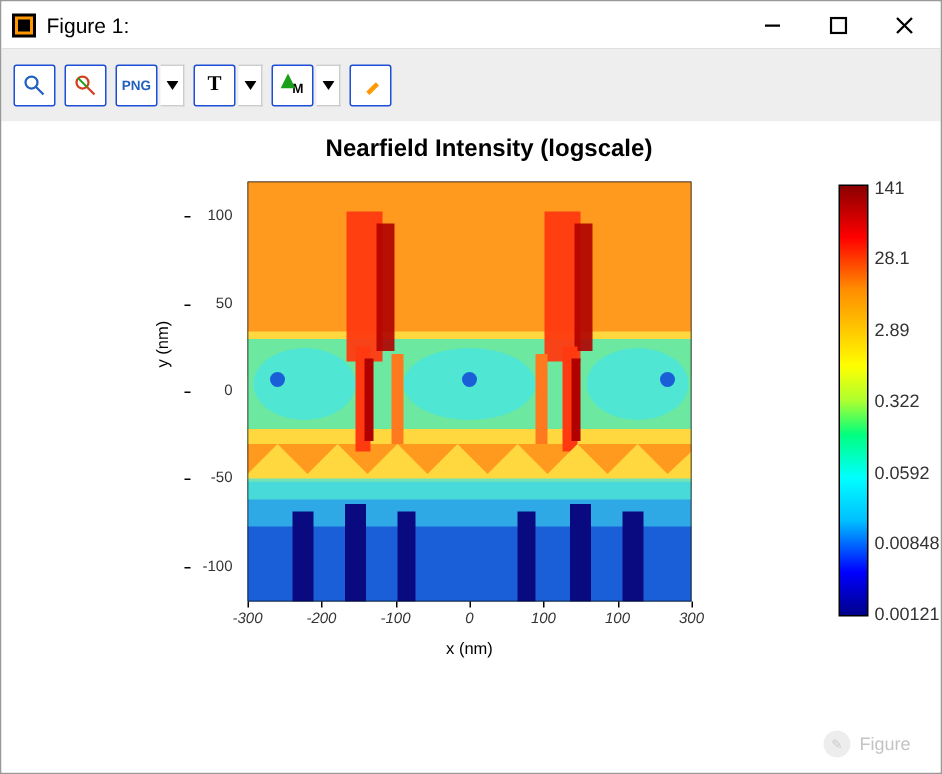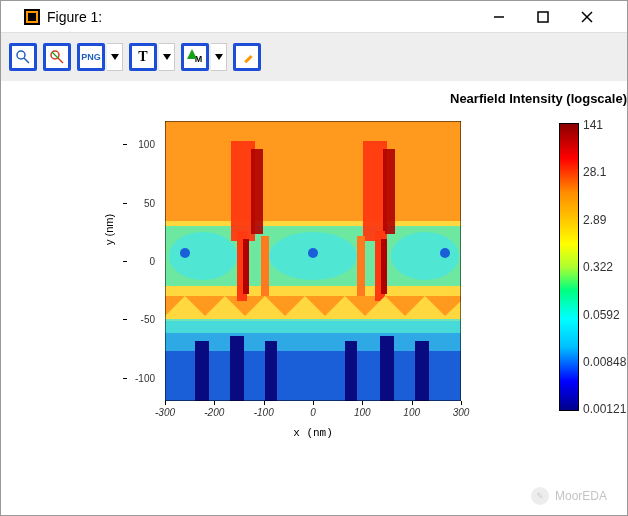--- a/index.html
+++ b/index.html
@@ -1,39 +1,39 @@
 <!DOCTYPE html>
 <html><head>
 <meta charset="utf-8">
 <style>
   * { box-sizing: border-box; margin: 0; padding: 0; }
   body { font-family: Arial, sans-serif; background: #f0f0f0; width: 628px; height: 516px; overflow: hidden; }
   .window { width: 628px; height: 516px; background: #fff; border: 1px solid #999; display: flex; flex-direction: column; }
-  .titlebar { height: 32px; background: #fff; display: flex; align-items: center; padding: 0 16px; border-bottom: 1px solid #e0e0e0; }
+  .titlebar { height: 32px; background: #fff; display: flex; align-items: center; padding: 0 0; border-bottom: 1px solid #e0e0e0; }
   .app-icon { width: 18px; height: 18px; margin: 0 6px; }
   .title-text { flex: 1; font-size: 14px; color: #000; }
   .win-buttons { display: flex; gap: 20px; padding-right: 12px; }
   .win-btn { width: 24px; height: 24px; display: flex; align-items: center; justify-content: center; font-size: 14px; color: #000; }
   .toolbar { height: 48px; background: #eeeeee; display: flex; align-items: center; padding: 0 8px; gap: 6px; }
   .tool-group { display: flex; align-items: center; gap: 2px; }
-  .tool-btn { width: 28px; height: 28px; background: #fff; border: 3px solid #1d4ed8; border-radius: 2px; display: flex; align-items: center; justify-content: center; font-size: 11px; font-weight: bold; }
+  .tool-btn { width: 28px; height: 28px; background: #fff; border: 1px solid #1d4ed8; border-radius: 2px; display: flex; align-items: center; justify-content: center; font-size: 11px; font-weight: bold; }
   .tool-dd { width: 16px; height: 28px; background: #fff; border: 1px solid #ccc; border-left: none; display: flex; align-items: center; justify-content: center; }
   .tool-dd svg { width: 8px; height: 6px; }
   .figure-area { flex: 1; position: relative; background: #fff; }
-  .figure-title { position: absolute; top: 10px; left: 0; right: 0; text-align: right; font-size: 13px; font-weight: bold; color: #000; padding-left: 24px; }
+  .figure-title { position: absolute; top: 10px; left: 0; right: 0; text-align: center; font-size: 16px; font-weight: bold; color: #000; padding-left: 24px; }
   .axes { position: absolute; left: 164px; top: 40px; width: 296px; height: 268px; }
   .plot { position: absolute; left: 0; top: 0; width: 296px; height: 280px; }
   .y-ticks { position: absolute; left: -38px; top: 0; width: 34px; height: 280px; }
   .y-tick { position: absolute; right: 6px; font-size: 10px; color: #333; transform: translateY(-50%); }
   .y-tick-line { position: absolute; left: -4px; width: 4px; height: 1px; background: #000; }
   .x-ticks { position: absolute; left: 0; top: 280px; width: 296px; height: 20px; font-style: italic; }
   .x-tick { position: absolute; top: 6px; font-size: 10px; color: #333; transform: translateX(-50%); }
   .x-tick-line { position: absolute; top: 0; width: 1px; height: 4px; background: #000; }
   .y-label { position: absolute; left: -56px; top: 140px; transform: rotate(-90deg) translateX(22px); transform-origin: left center; font-size: 11px; color: #000; }
-  .x-label { position: absolute; left: 0; top: 306px; width: 296px; text-align: center; font-size: 11px; color: #000; font-family: Liberation Mono, monospace; }
+  .x-label { position: absolute; left: 0; top: 306px; width: 296px; text-align: center; font-size: 11px; color: #000; }
   .colorbar-container { position: absolute; right: 48px; top: 42px; width: 20px; height: 288px; }
   .colorbar { width: 20px; height: 288px; background: linear-gradient(to bottom, #8b0000 0%, #ff0000 12%, #ff8c00 24%, #ffd700 36%, #ffff00 42%, #adff2f 50%, #00ff7f 58%, #00ffff 68%, #00bfff 78%, #0000ff 90%, #00008b 100%); border: 1px solid #000; }
   .cbar-ticks { position: absolute; left: 24px; top: 0; height: 288px; }
   .cbar-tick { position: absolute; font-size: 12px; color: #333; transform: translateY(-50%); white-space: nowrap; }
   .watermark { position: absolute; right: 20px; bottom: 10px; display: flex; align-items: center; gap: 6px; opacity: 0.5; font-size: 12px; color: #888; }
   .wm-icon { width: 18px; height: 18px; border-radius: 50%; background: #ddd; display: flex; align-items: center; justify-content: center; font-size: 9px; color: #999; }
 </style>
 </head>
 <body>
 
@@ -210,16 +210,16 @@
         <span class="cbar-tick" style="top:97px">2.89</span>
         <span class="cbar-tick" style="top:144px">0.322</span>
         <span class="cbar-tick" style="top:192px">0.0592</span>
         <span class="cbar-tick" style="top:239px">0.00848</span>
         <span class="cbar-tick" style="top:286px">0.00121</span>
       </div>
     </div>
 
     <div class="watermark">
       <span class="wm-icon">✎</span>
-      <span>MoorEDA</span>
+      <span>Figure</span>
     </div>
   </div>
 </div>
 
 </body></html>

